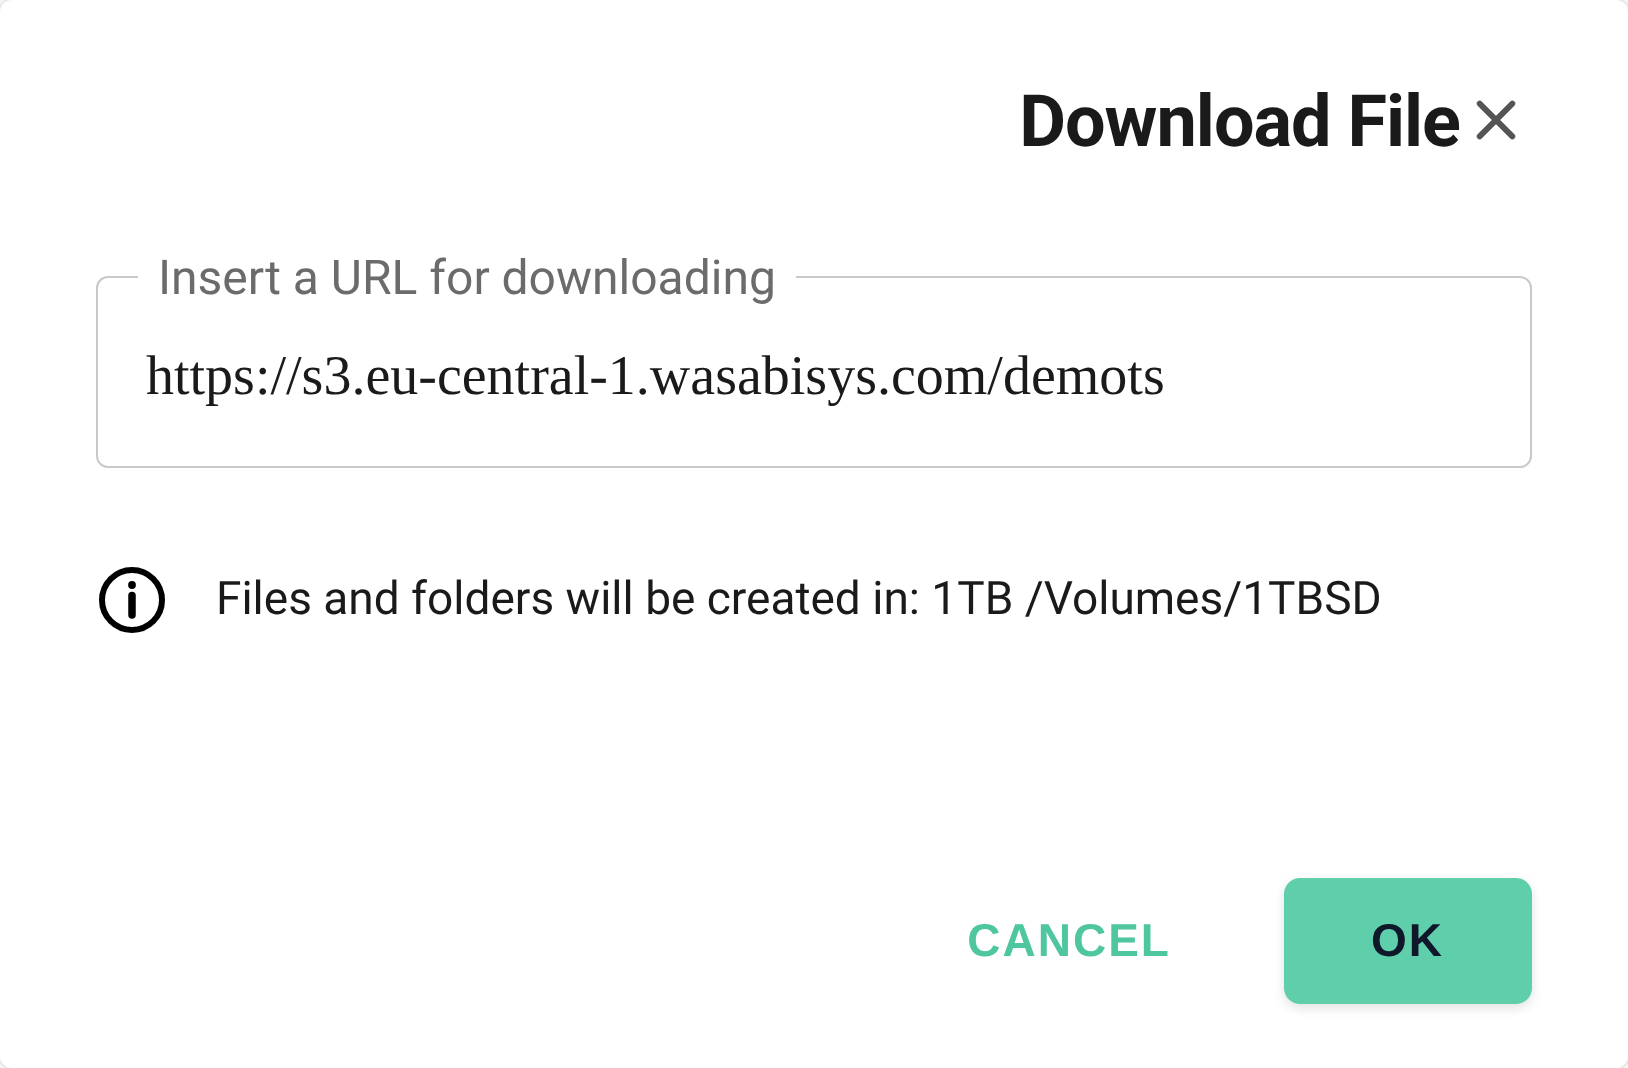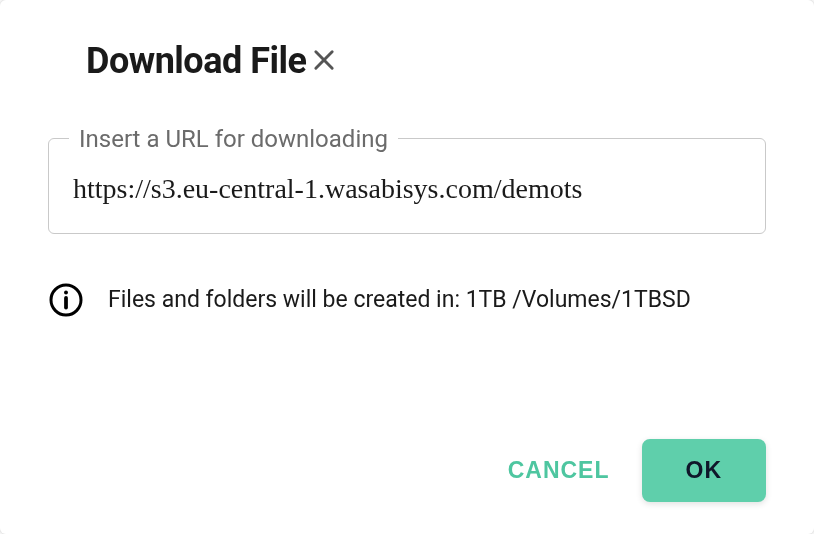--- a/index.html
+++ b/index.html
@@ -22,24 +22,23 @@
       background: #ffffff;
       border-radius: 6px;
       box-shadow: 0 0 0 1px rgba(0,0,0,0.05);
       display: flex;
       flex-direction: column;
       padding: 40px 48px 32px 48px;
       position: relative;
     }
     .dialog-header {
       display: flex;
-      justify-content: flex-start;
+      justify-content: flex-end;
       align-items: flex-start;
       margin-bottom: 56px;
-      margin-left: 38px;
     }
     .dialog-title {
       font-size: 36px;
       font-weight: 700;
       color: #1a1a1a;
       letter-spacing: -0.5px;
     }
     .close-btn {
       background: none;
       border: none;
@@ -104,21 +103,21 @@
     }
     .info-text {
       font-size: 23px;
       color: #1a1a1a;
       line-height: 1.4;
     }
     .dialog-actions {
       display: flex;
       justify-content: flex-end;
       align-items: center;
-      gap: 24px;
+      gap: 48px;
       margin-top: 24px;
     }
     .btn-cancel {
       background: none;
       border: none;
       color: #4ec6a0;
       font-size: 23px;
       font-weight: 700;
       letter-spacing: 1px;
       cursor: pointer;

